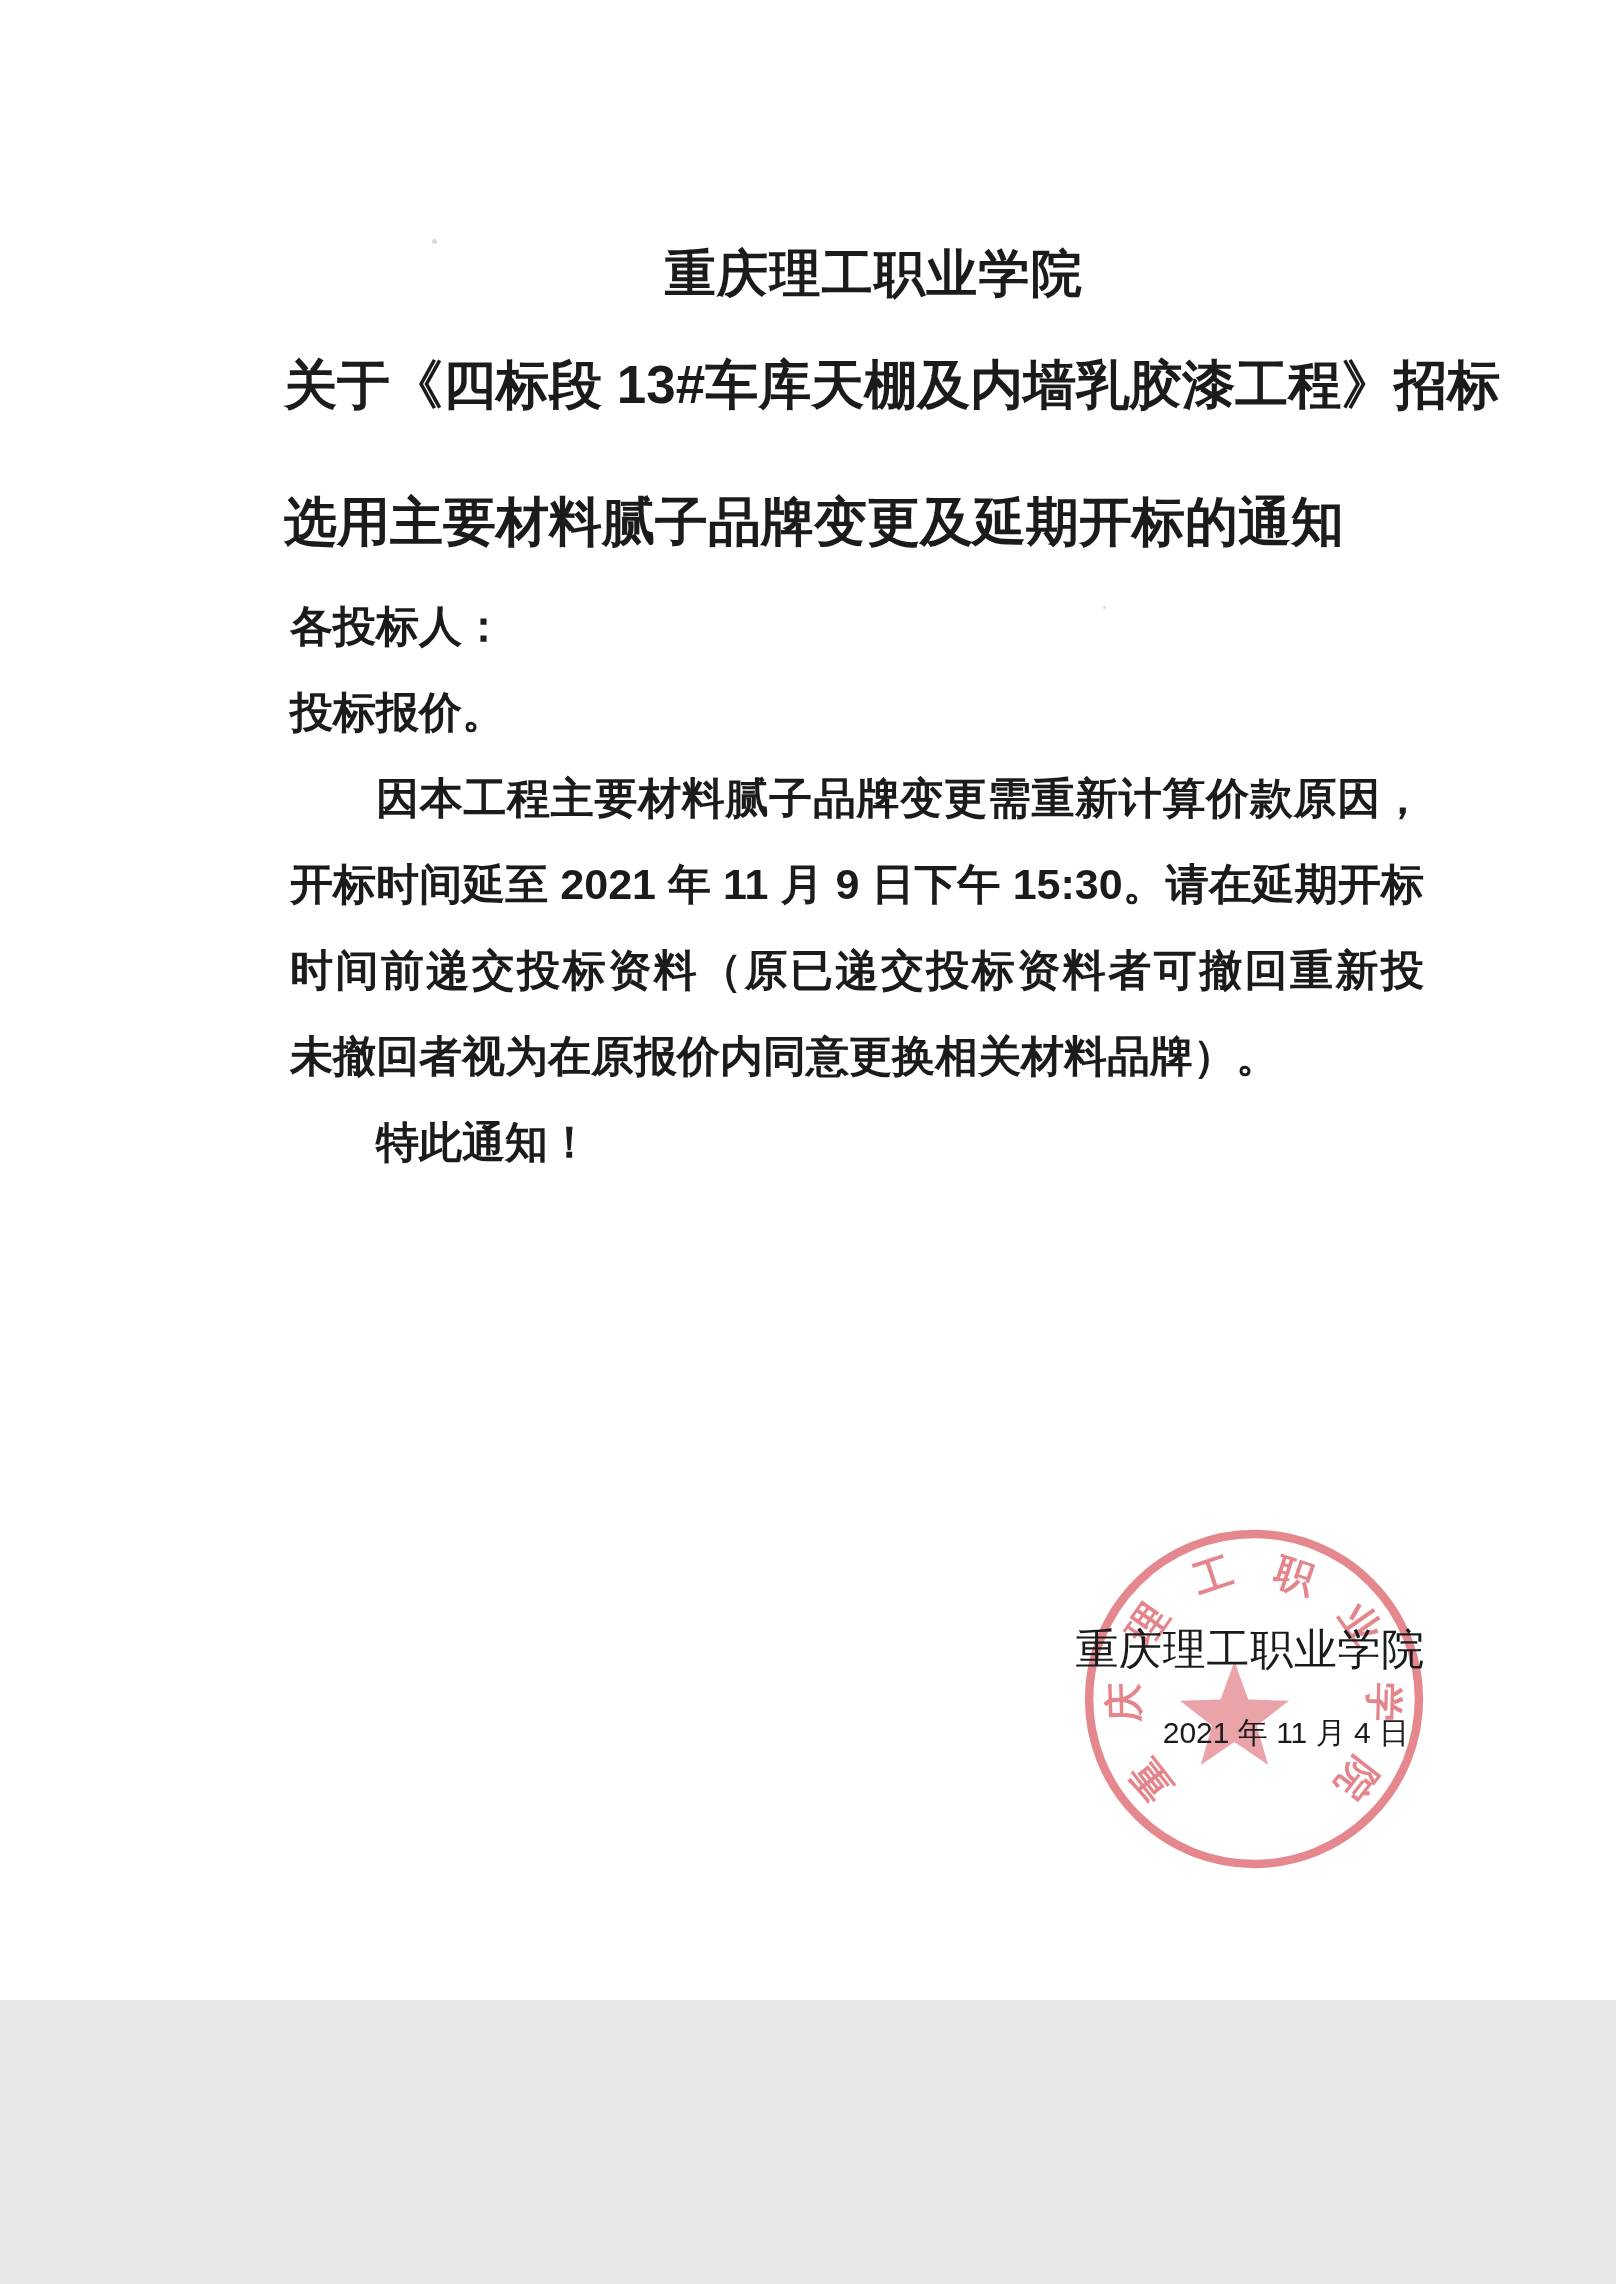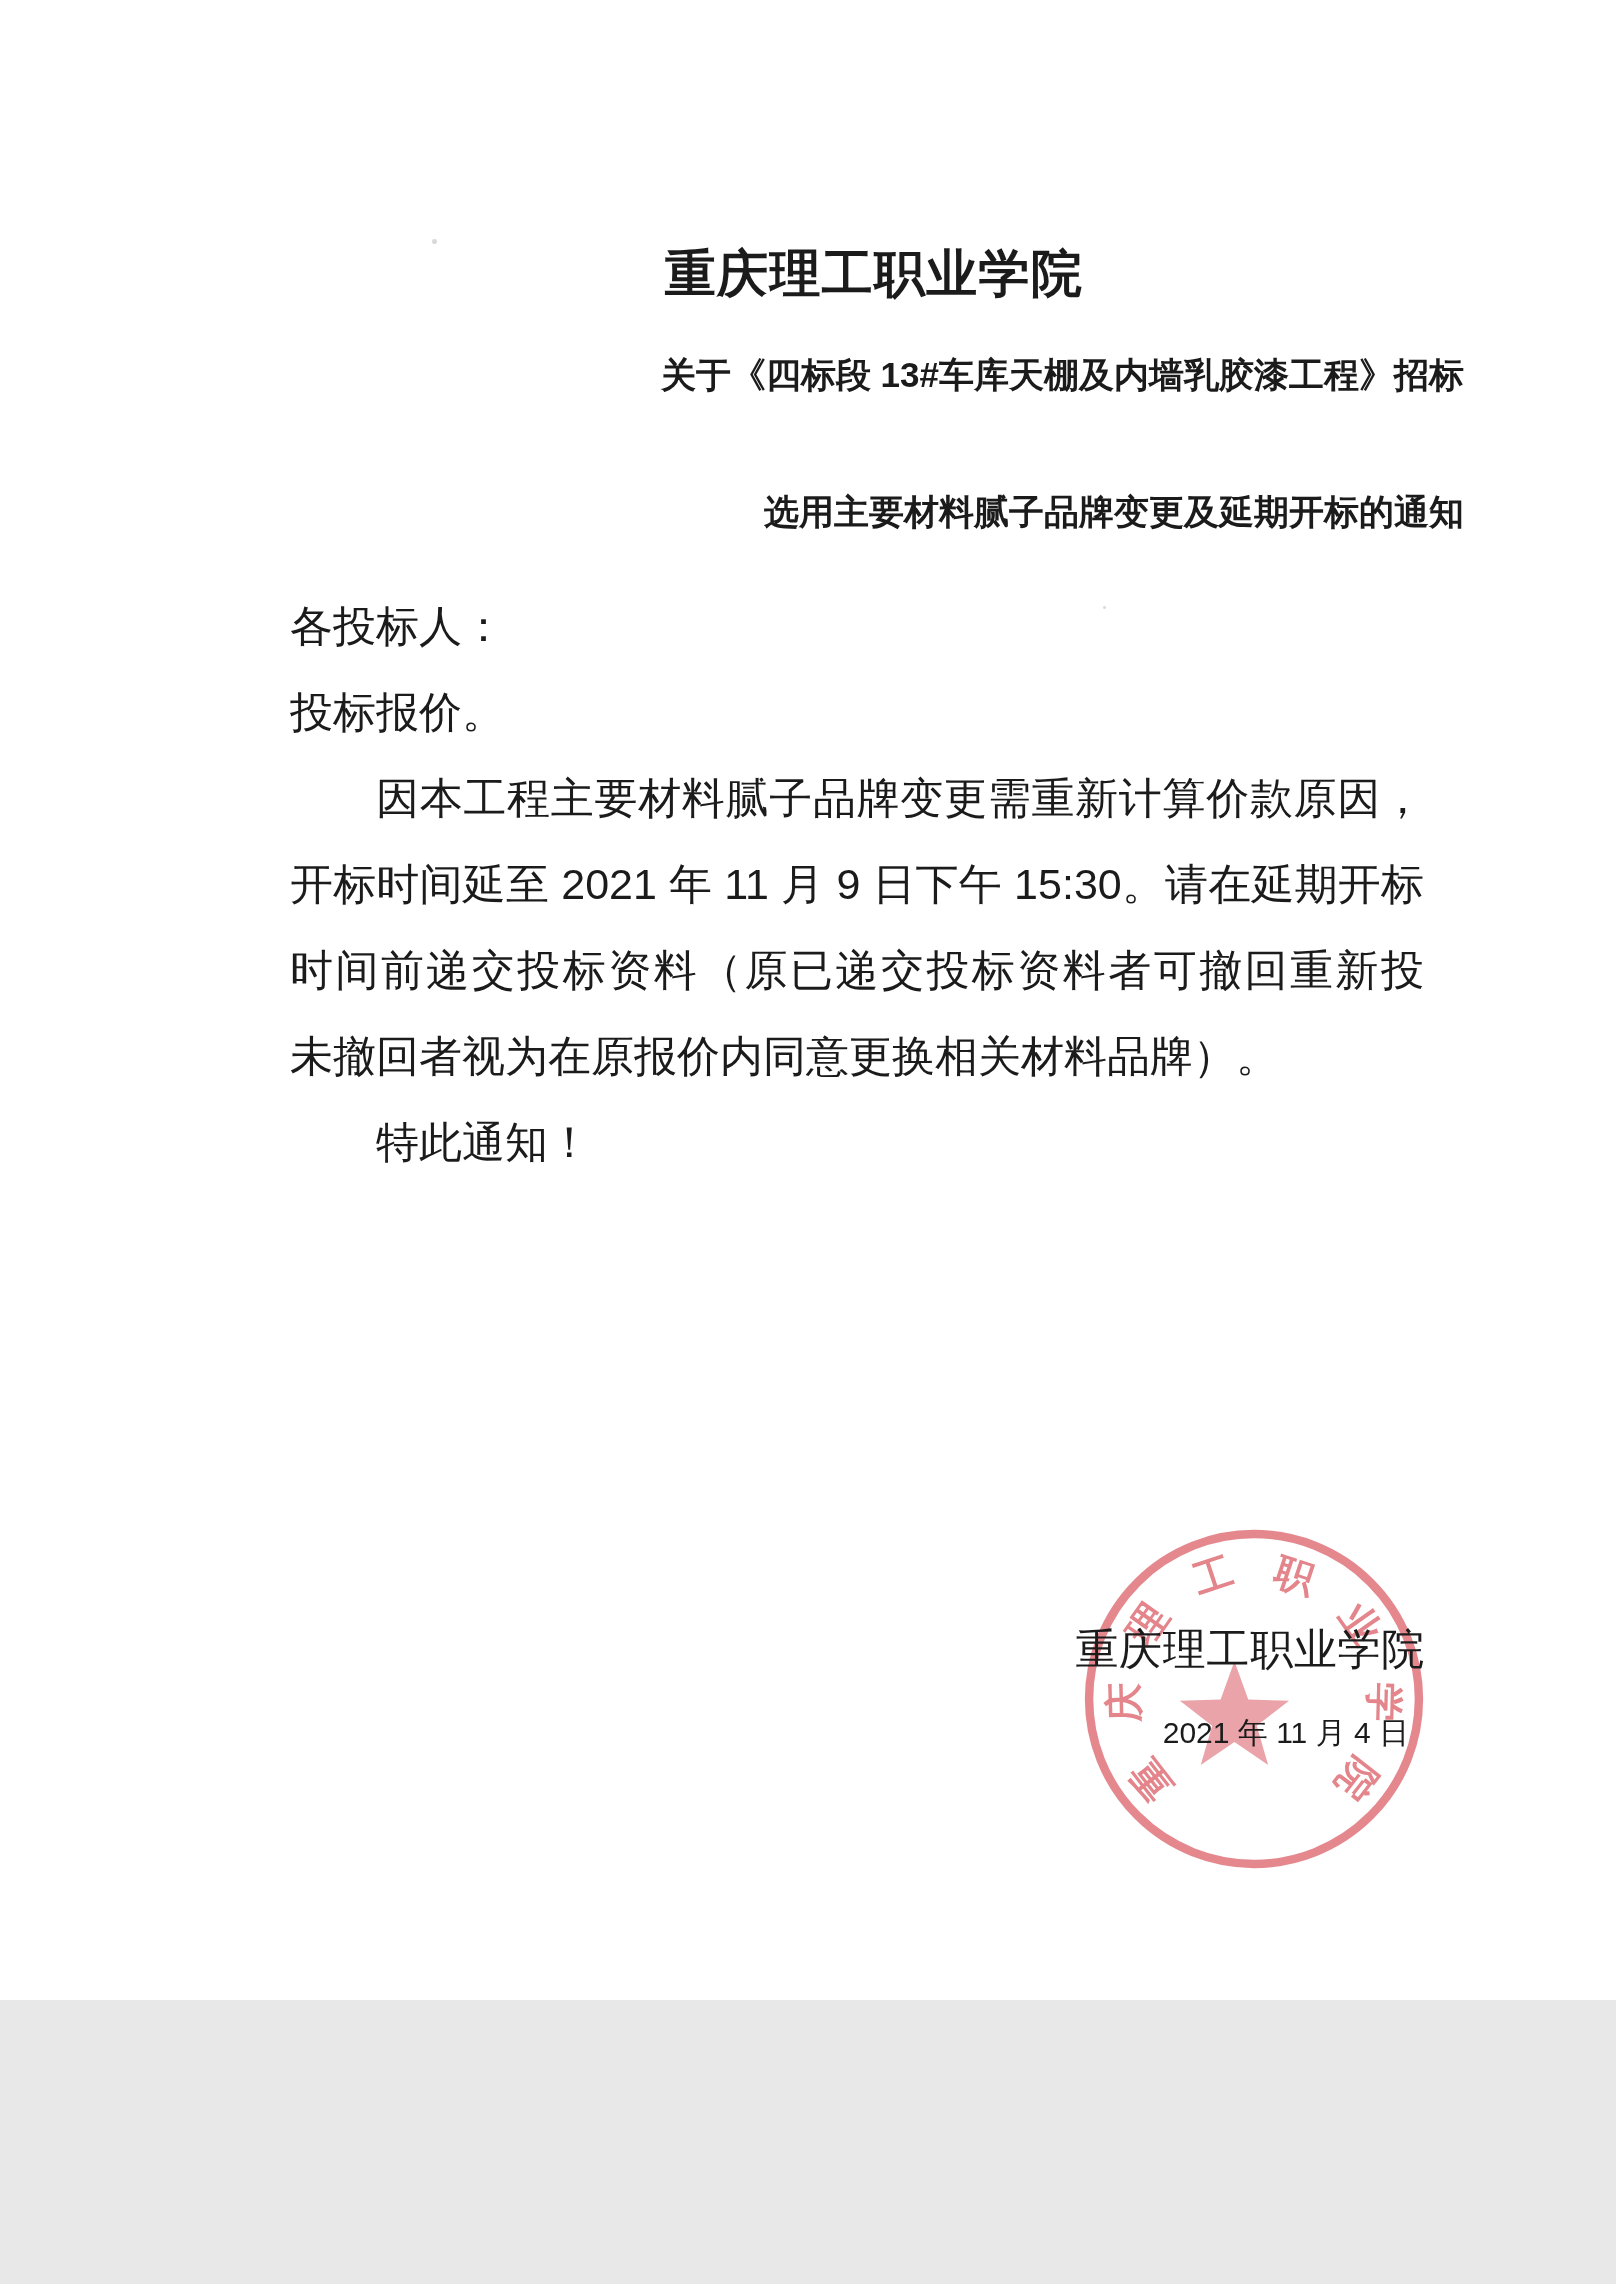--- a/index.html
+++ b/index.html
@@ -21,38 +21,39 @@
     font-weight: 700;
     line-height: 1.1;
     text-align: center;
     letter-spacing: 1.3px;
     white-space: nowrap;
   }
   .subject {
     position: absolute;
     left: 284px;
     width: 1180px;
-    font-size: 35px;
+    font-size: 53px;
     font-weight: 700;
     line-height: 1.1;
-    text-align: right;
+    text-align: left;
     white-space: nowrap;
   }
   .subject.l1 { top: 356px; }
   .subject.l2 { top: 493px; }
   .notice-body {
     position: absolute;
     left: 290px; top: 583px;
     width: 1134px;
     font-size: 43px;
   }
   .line {
     height: 86px;
     line-height: 86px;
     white-space: nowrap;
+    font-weight: bold;
   }
   .line.full {
     white-space: normal;
     text-align: justify;
     text-align-last: justify;
     overflow: hidden;
   }
   .line.indent { text-indent: 2em; }
   .signature {
     position: absolute;

